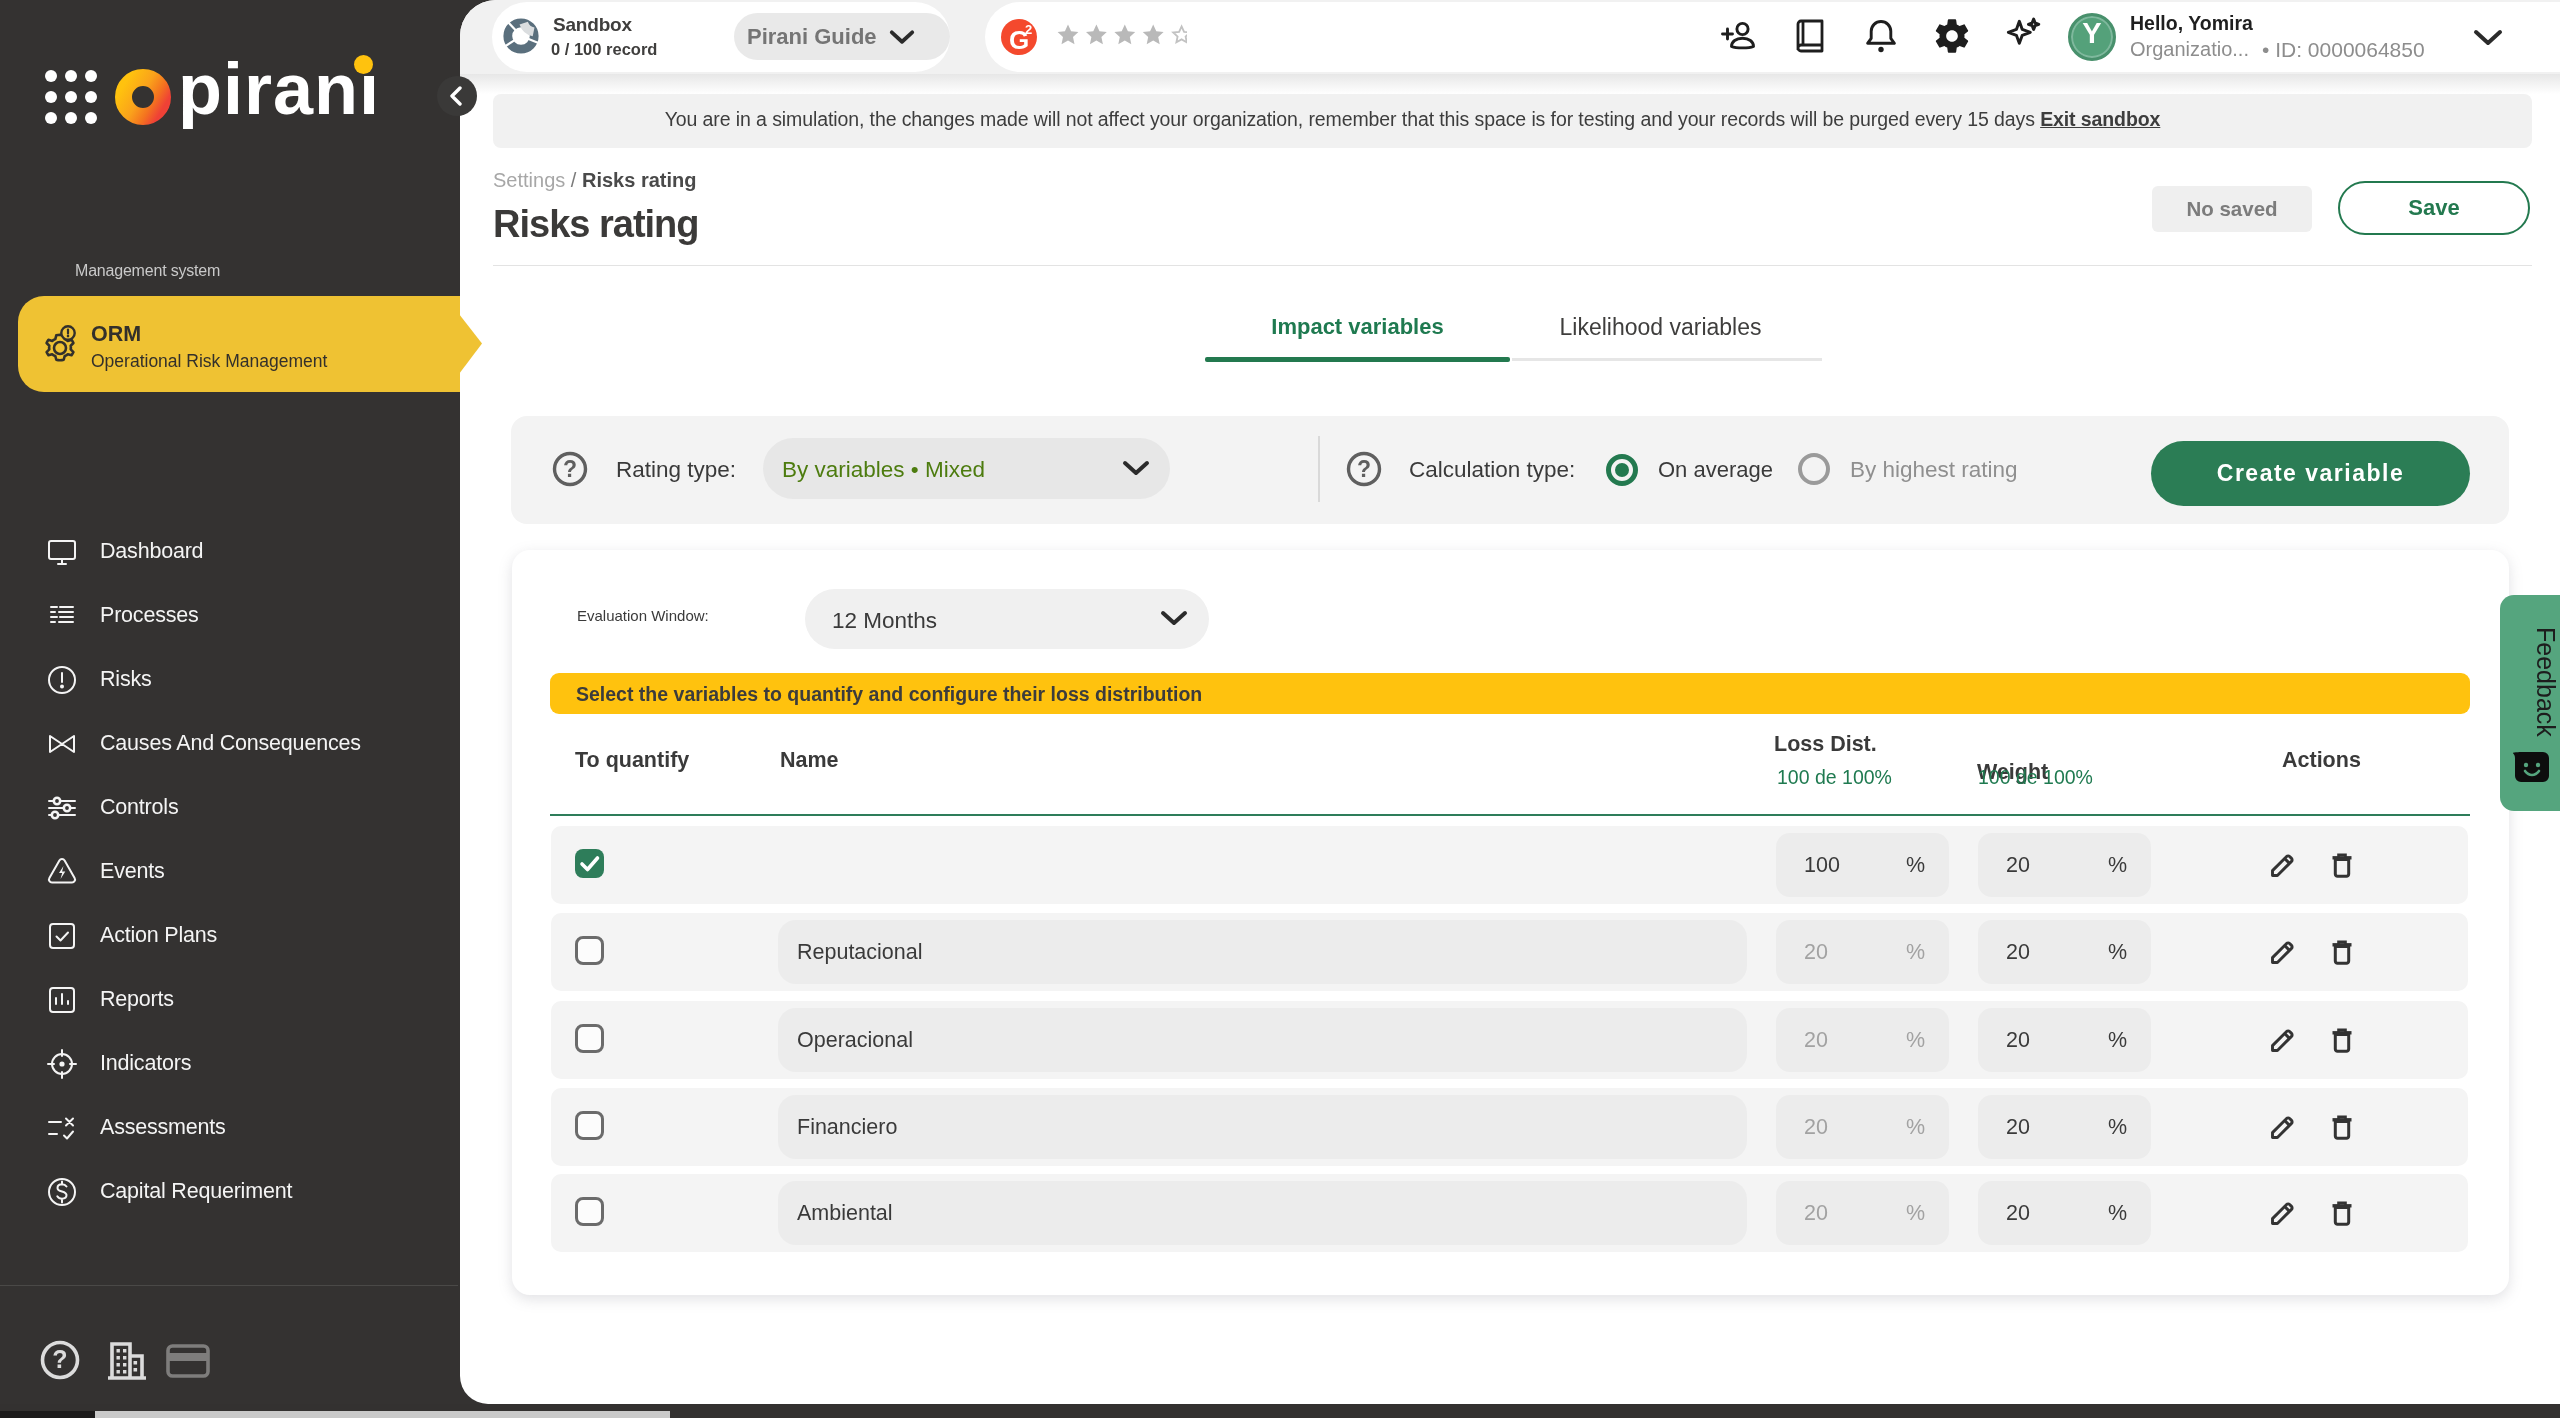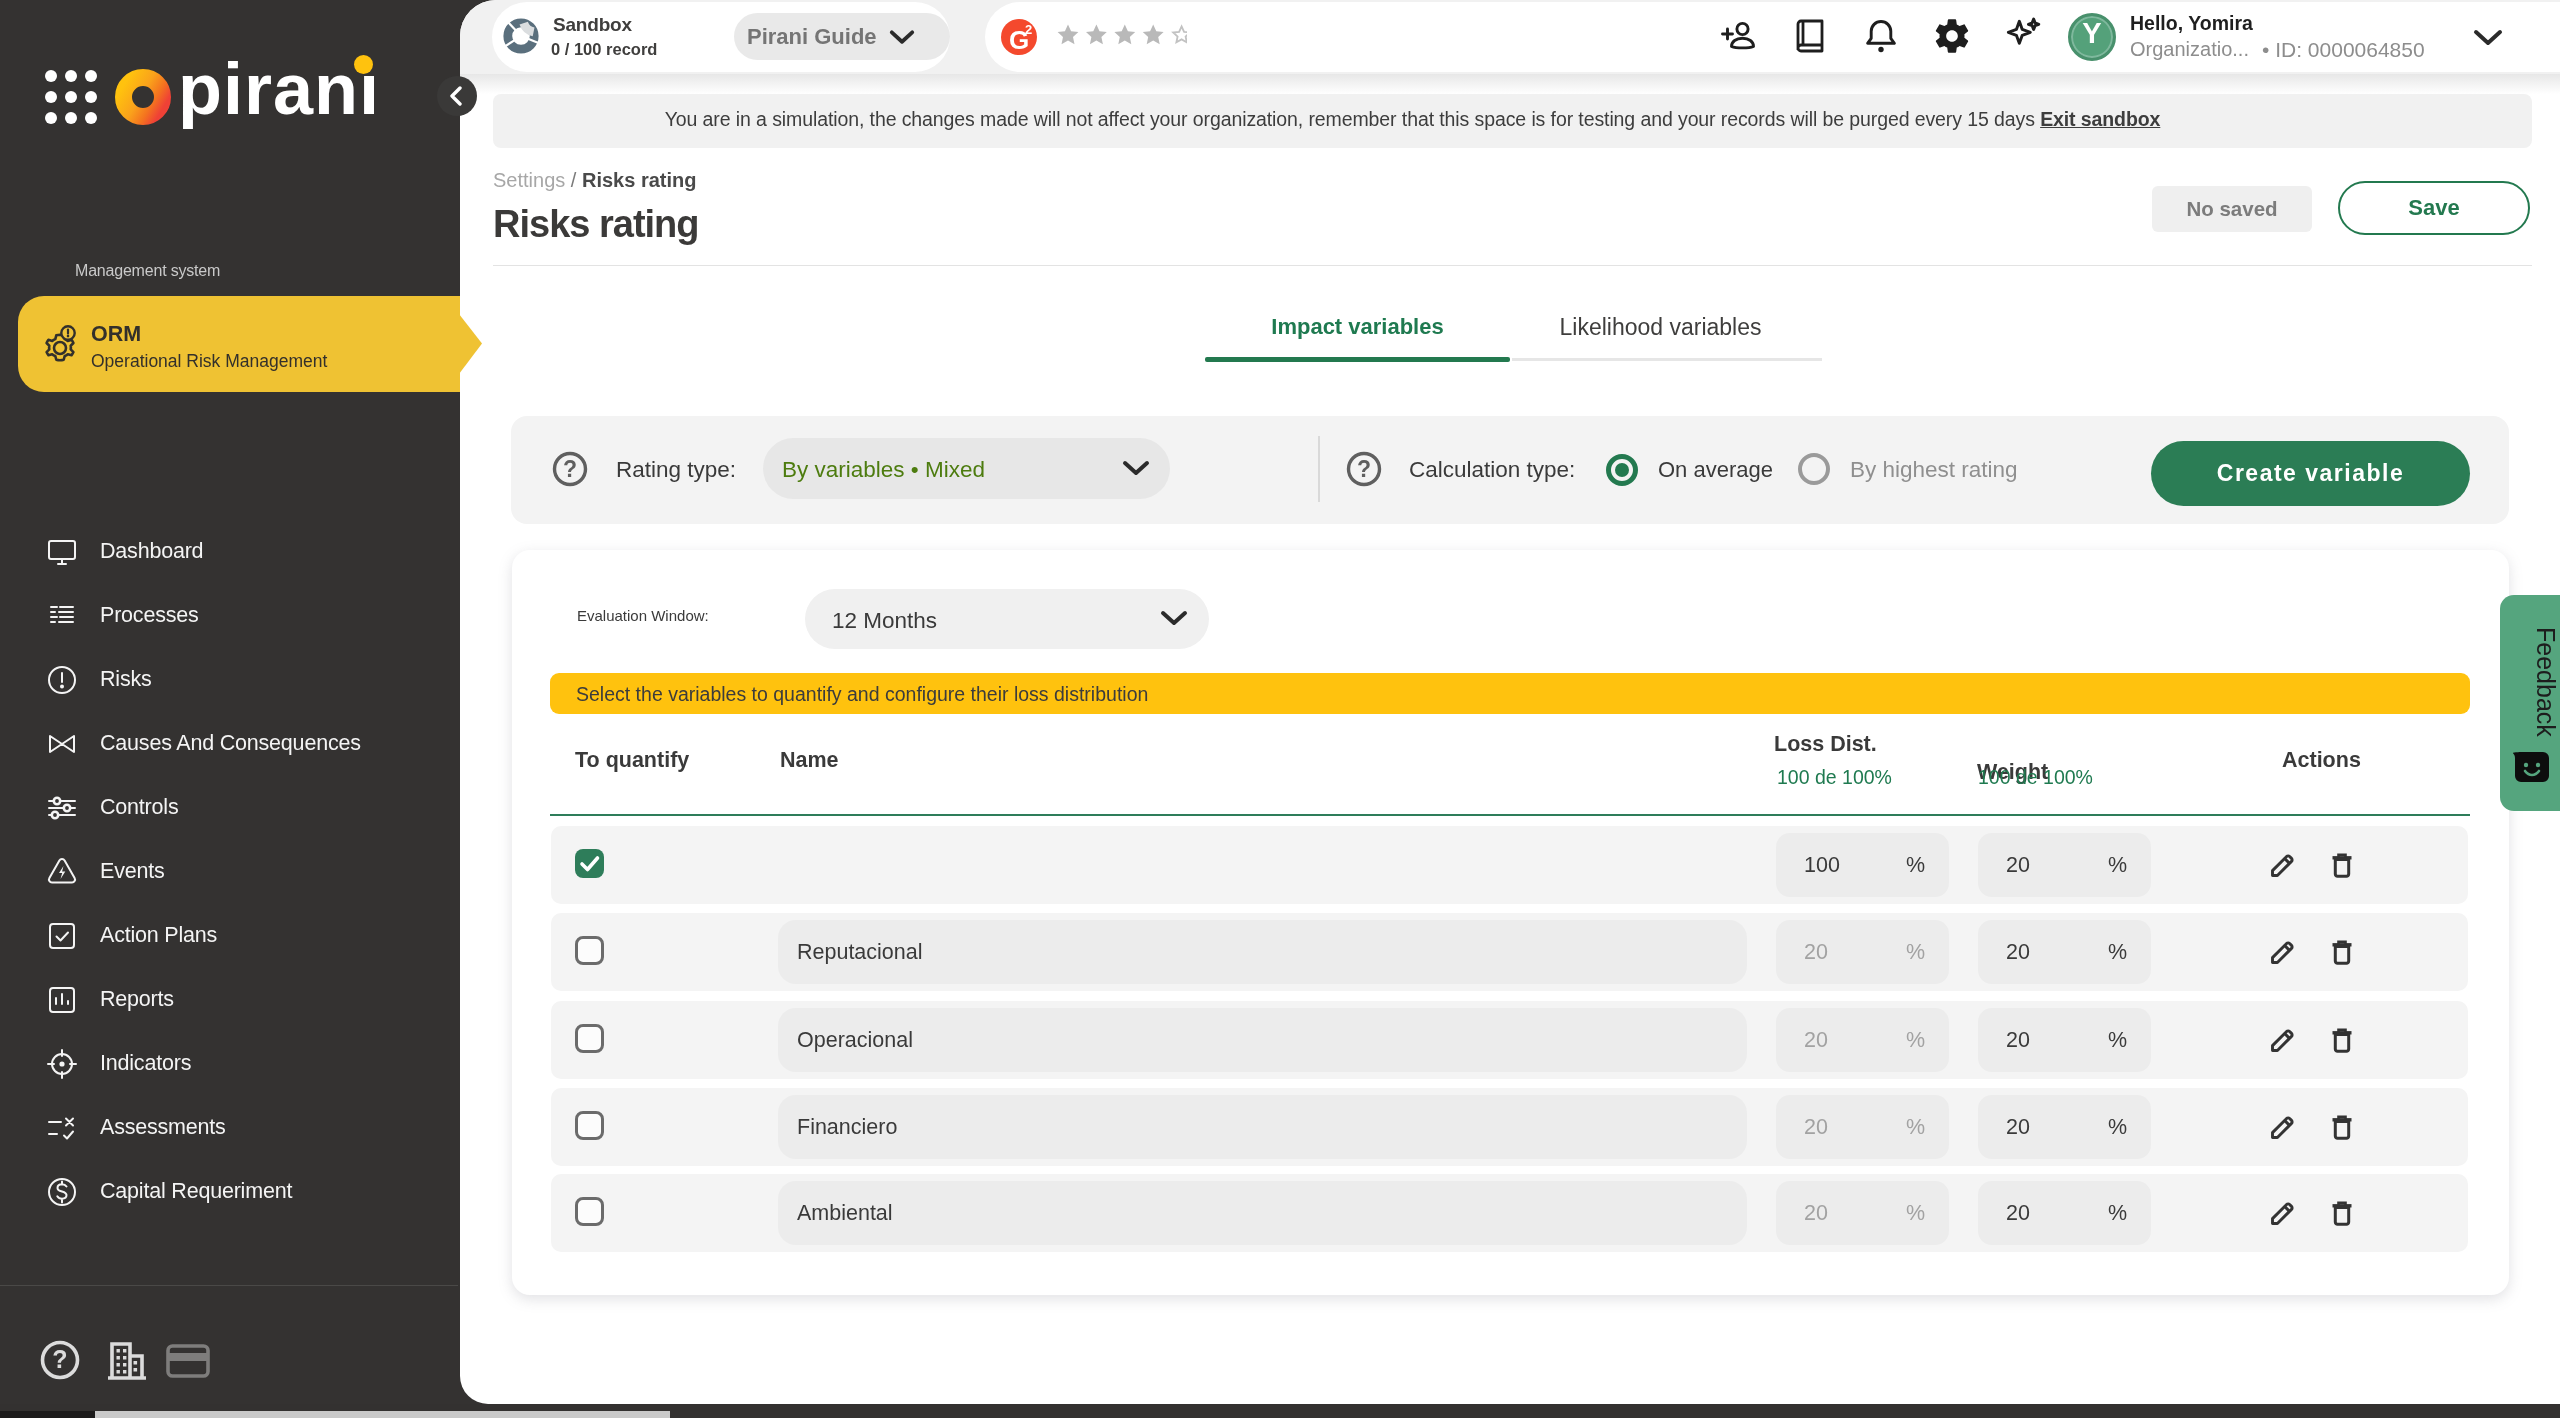--- a/index.html
+++ b/index.html
@@ -267,21 +267,21 @@
 
   <div class="abs" style="left:52px;top:550px;width:1997px;height:745px;background:#ffffff;border-radius:18px;box-shadow:0 4px 14px rgba(120,120,130,0.22);"></div>
   <div class="abs" style="left:117px;top:607px;color:#3a3a3a;font-size:15px;">Evaluation Window:</div>
   <div class="abs" style="left:345px;top:589px;width:404px;height:60px;background:#f0f0f0;border-radius:30px;"></div>
   <div class="abs" style="left:372px;top:608px;color:#3a3a3a;font-size:22.5px;">12 Months</div>
   <svg class="abs" style="left:700px;top:610px" width="28" height="18" viewBox="0 0 28 18">
       <path d="M3 3l11 10L25 3" fill="none" stroke="#2b2b2b" stroke-width="4" stroke-linecap="round" stroke-linejoin="round"></path>
     </svg>
 
   <div class="abs" style="left:90px;top:673px;width:1920px;height:41px;background:#ffc20e;border-radius:9px;"></div>
-  <div class="abs" style="left:116px;top:683px;color:#3c3c3c;font-size:19.5px;font-weight:400;">Select the variables to quantify and configure their loss distribution</div>
+  <div class="abs" style="left:116px;top:683px;color:#3c3c3c;font-size:19.5px;font-weight:700;">Select the variables to quantify and configure their loss distribution</div>
 
   <div class="abs" style="left:115px;top:748px;color:#3a3a3a;font-size:21.5px;font-weight:700;">To quantify</div>
   <div class="abs" style="left:320px;top:748px;color:#3a3a3a;font-size:21.5px;font-weight:700;">Name</div>
   <div class="abs" style="left:1314px;top:732px;color:#3a3a3a;font-size:21.5px;font-weight:700;">Loss Dist.</div>
   <div class="abs" style="left:1317px;top:766px;color:#1f7a50;font-size:19.5px;">100 de 100%</div>
   <div class="abs" style="left:1517px;top:732px;color:#3a3a3a;font-size:21.5px;font-weight:700;margin-top:28px;">Weight</div>
   <div class="abs" style="left:1518px;top:766px;color:#1f7a50;font-size:19.5px;">100 de 100%</div>
   <div class="abs" style="left:1822px;top:748px;color:#3a3a3a;font-size:21.5px;font-weight:700;">Actions</div>
   <div class="abs" style="left:90px;top:814px;width:1920px;height:2px;background:#2e7d5a;"></div>
 

